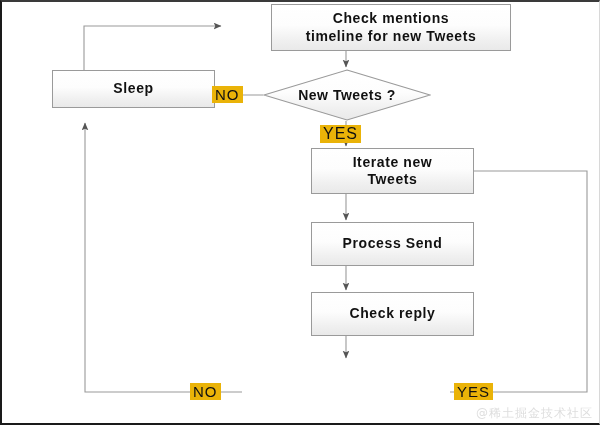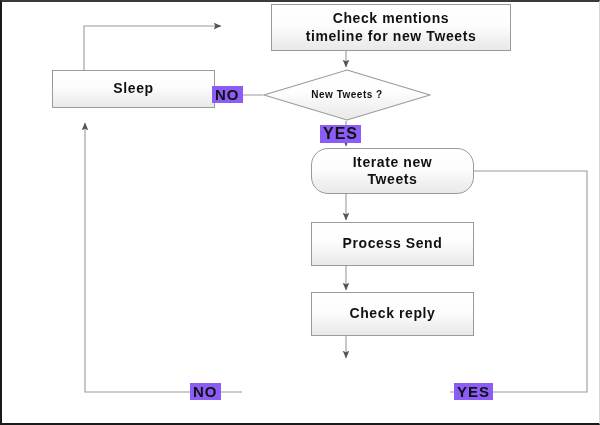--- a/index.html
+++ b/index.html
@@ -64,34 +64,34 @@
     left: 0;
     top: 0;
     width: 100%;
     height: 100%;
     display: flex;
     align-items: center;
     justify-content: center;
     text-align: center;
     color: #111111;
     font-family: "Liberation Sans", sans-serif;
-    font-size: 10px;
+    font-size: 14px;
     font-weight: 700;
     letter-spacing: 0.5px;
     line-height: 1.2;
     white-space: pre-line;
     pointer-events: none;
   }
   .edge-label {
     position: absolute;
     color: #111111;
     font-family: "Liberation Sans", sans-serif;
-    font-weight: 700;
+    font-weight: 400;
     letter-spacing: 1px;
-    background: #8b5cf6;
+    background: #eab308;
     padding: 0 3px;
     z-index: 4;
     white-space: nowrap;
   }
   .watermark {
     position: absolute;
     color: #dedede;
     font-family: "DejaVu Sans", sans-serif;
     font-size: 12px;
     letter-spacing: 1px;
@@ -142,21 +142,21 @@
 
   <div class="node-box" style="left:222px; top:2px; width:240px; height:47px;">
     <span class="box-label">Check mentions
 timeline for new Tweets</span>
   </div>
 
   <div class="node-box" style="left:3px; top:68px; width:163px; height:38px;">
     <span class="box-label">Sleep</span>
   </div>
 
-  <div class="node-box" style="left:262px; top:146px; width:163px; height:46px;border-radius:17px;">
+  <div class="node-box" style="left:262px; top:146px; width:163px; height:46px;">
     <span class="box-label">Iterate new
 Tweets</span>
   </div>
 
   <div class="node-box" style="left:262px; top:220px; width:163px; height:44px;">
     <span class="box-label">Process  Send</span>
   </div>
 
   <div class="node-box" style="left:262px; top:290px; width:163px; height:44px;">
     <span class="box-label">Check reply</span>
@@ -171,14 +171,15 @@
 
 
   <div class="edge-label" style="left:210px; top:84px; font-size:15px;">NO</div>
 
   <div class="edge-label" style="left:318px; top:123px; font-size:16px;">YES</div>
 
   <div class="edge-label" style="left:452px; top:381px; font-size:15px;">YES</div>
 
   <div class="edge-label" style="left:188px; top:381px; font-size:15px;">NO</div>
 
+  <div class="watermark" style="left:474px; top:403px;">@稀土掘金技术社区</div>
 
 </div>
 
 </body></html>

